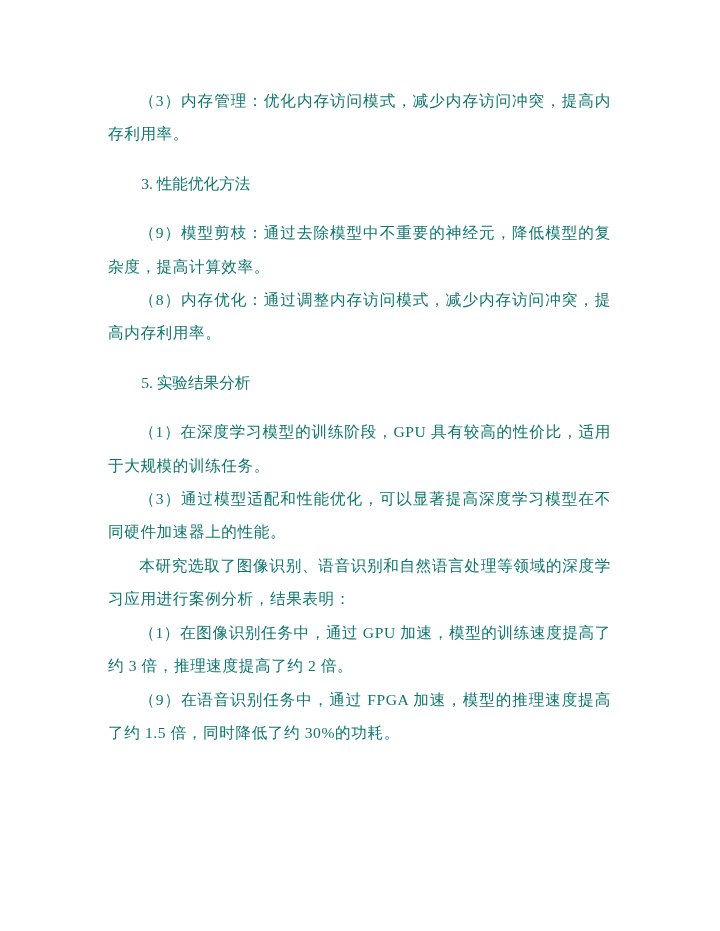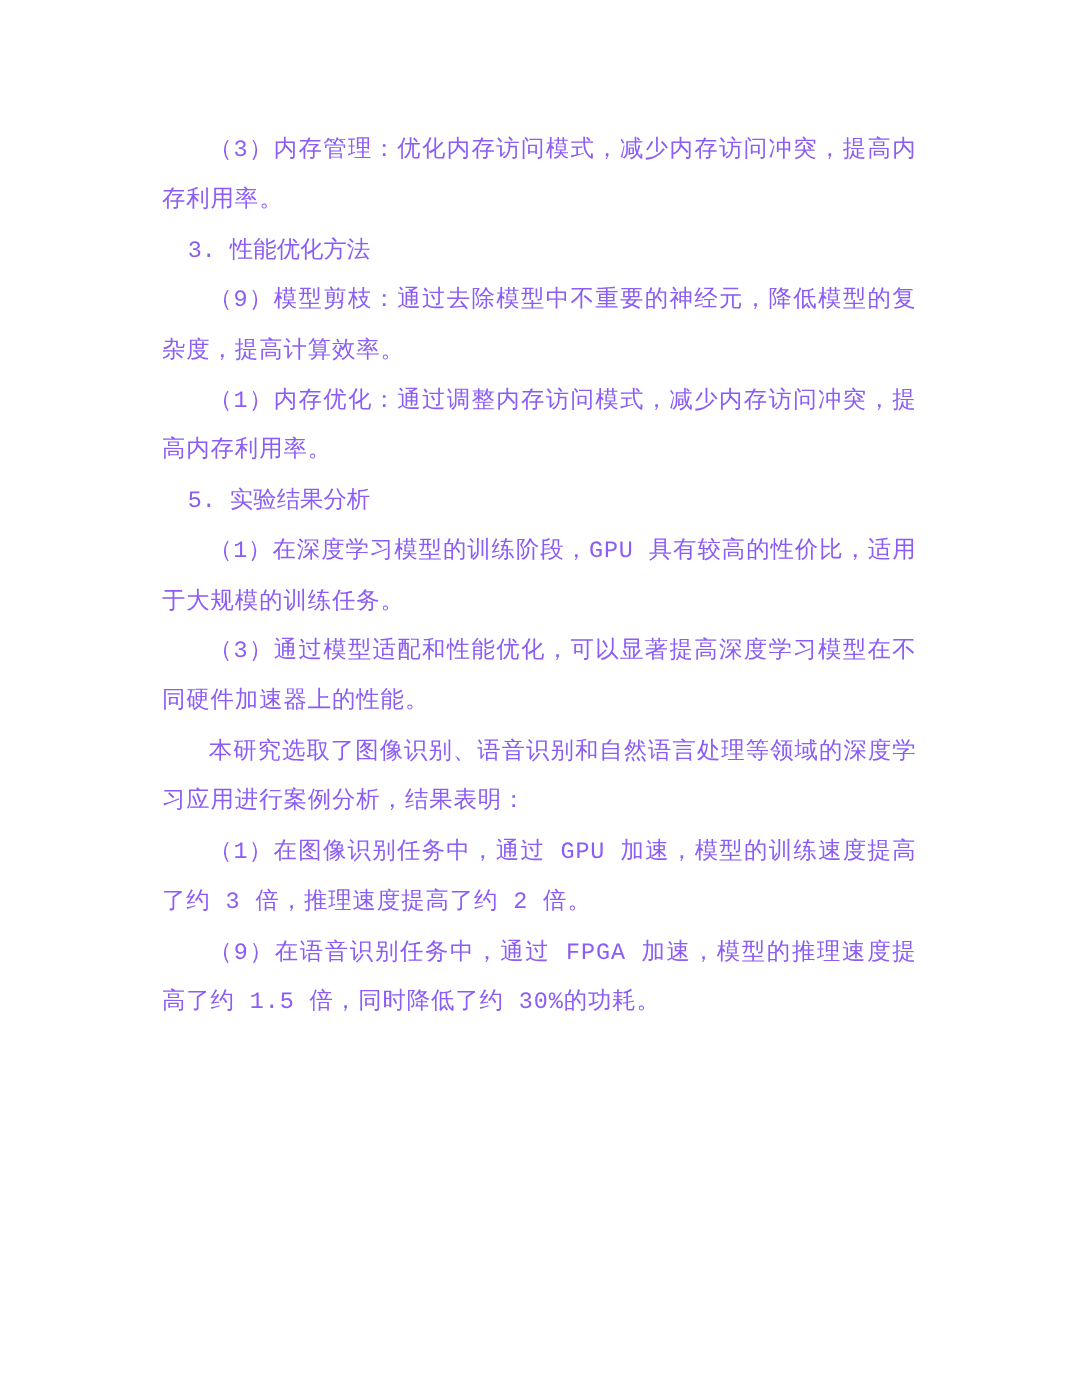--- a/index.html
+++ b/index.html
@@ -1,31 +1,31 @@
 <!DOCTYPE html>
 <html><head>
 <meta charset="utf-8">
 <style>
   html, body { margin:0; padding:0; background:#ffffff; }
   body { width:720px; height:931px; position:relative; overflow:hidden; }
   .page {
     position:absolute; left:108px; top:84px; width:503px;
-    font-family: Liberation Mono, monospace;
-    font-size:15.6px; color:#8b5cf6; line-height:33.4px;
+    font-family: Liberation Serif, serif;
+    font-size:15.6px; color:#0f766e; line-height:33.4px;
   }
   .p { margin:0; text-align:justify; text-align-last:left; text-indent:2em; letter-spacing:0.6px; }
-  .h { margin:0; text-indent:1.1em; }
+  .h { margin:16px; text-indent:1.1em; }
 </style>
 </head>
 <body>
 
 <div class="page">
   <p class="p">（3）内存管理：优化内存访问模式，减少内存访问冲突，提高内存利用率。</p>
   <p class="h">3. 性能优化方法</p>
   <p class="p">（9）模型剪枝：通过去除模型中不重要的神经元，降低模型的复杂度，提高计算效率。</p>
-  <p class="p">（1）内存优化：通过调整内存访问模式，减少内存访问冲突，提高内存利用率。</p>
+  <p class="p">（8）内存优化：通过调整内存访问模式，减少内存访问冲突，提高内存利用率。</p>
   <p class="h">5. 实验结果分析</p>
   <p class="p">（1）在深度学习模型的训练阶段，GPU 具有较高的性价比，适用于大规模的训练任务。</p>
   <p class="p">（3）通过模型适配和性能优化，可以显著提高深度学习模型在不同硬件加速器上的性能。</p>
   <p class="p">本研究选取了图像识别、语音识别和自然语言处理等领域的深度学习应用进行案例分析，结果表明：</p>
   <p class="p">（1）在图像识别任务中，通过 GPU 加速，模型的训练速度提高了约 3 倍，推理速度提高了约 2 倍。</p>
   <p class="p">（9）在语音识别任务中，通过 FPGA 加速，模型的推理速度提高了约 1.5 倍，同时降低了约 30%的功耗。</p>
 </div>
 
 </body></html>

